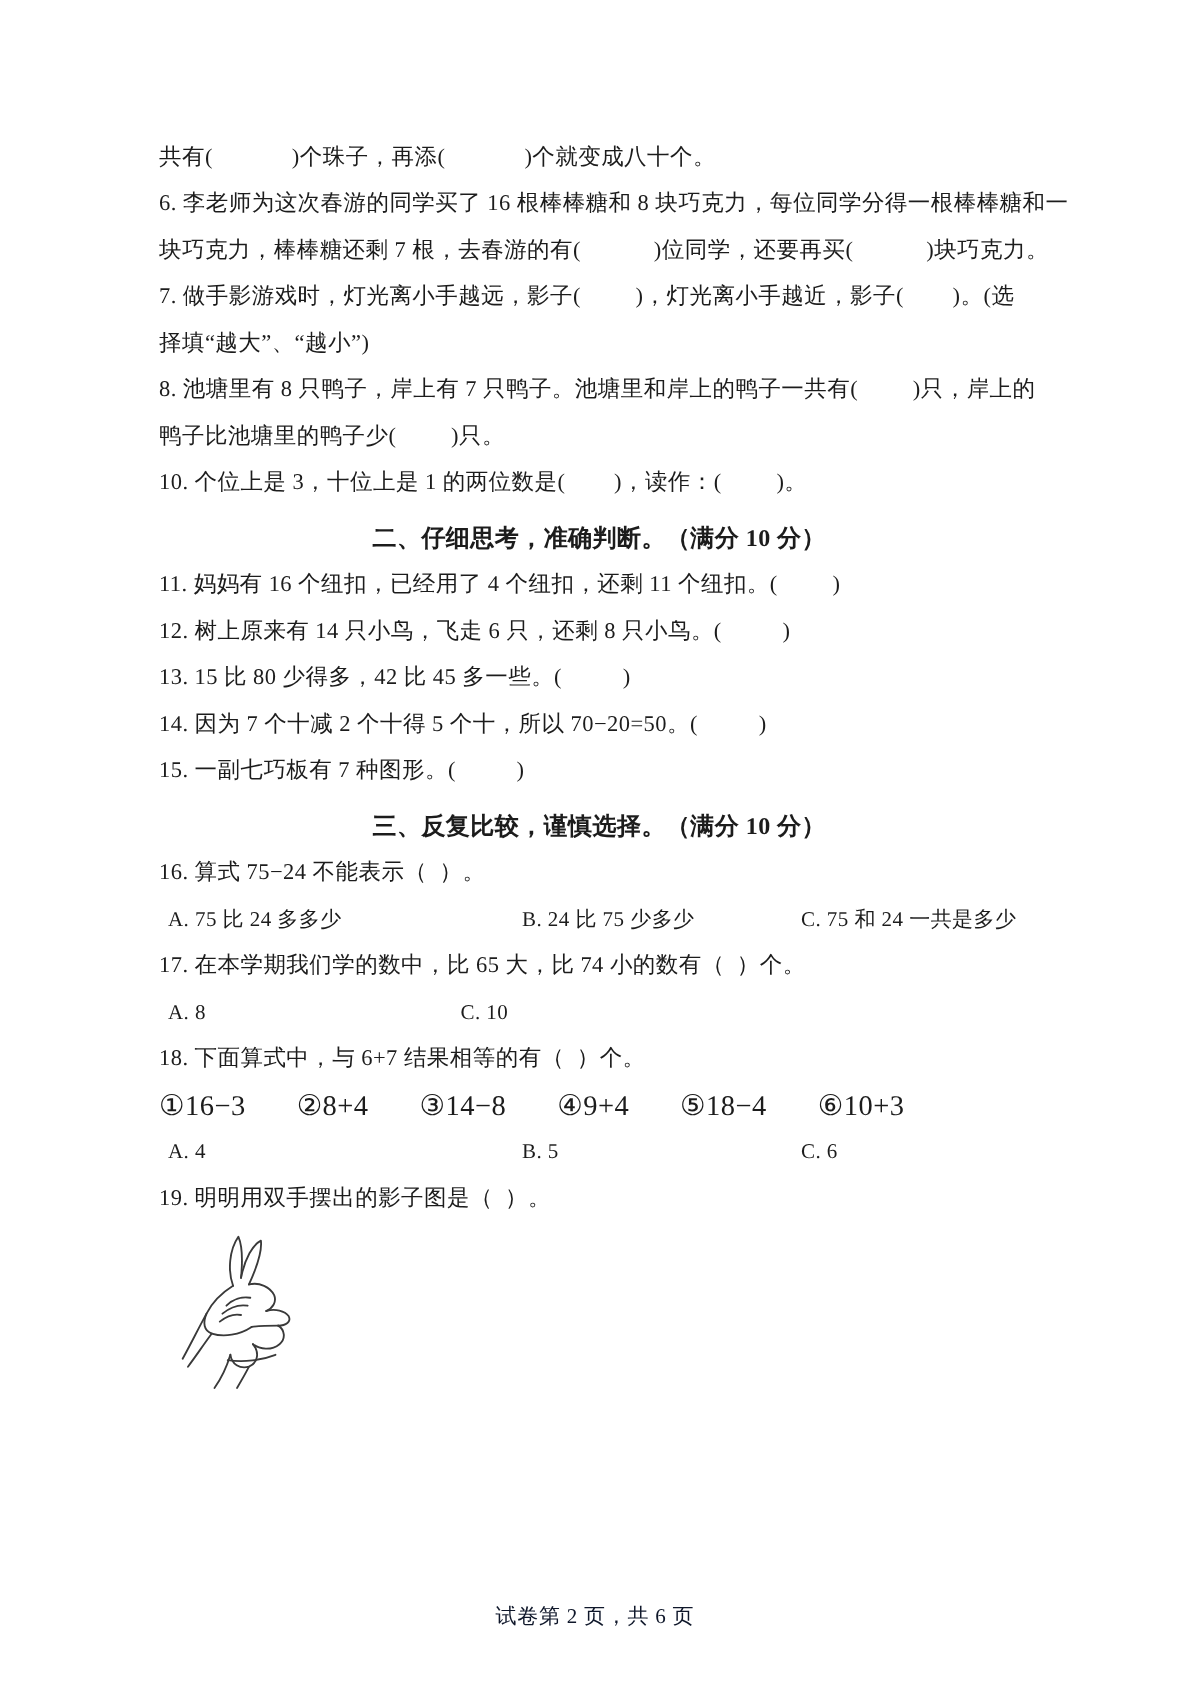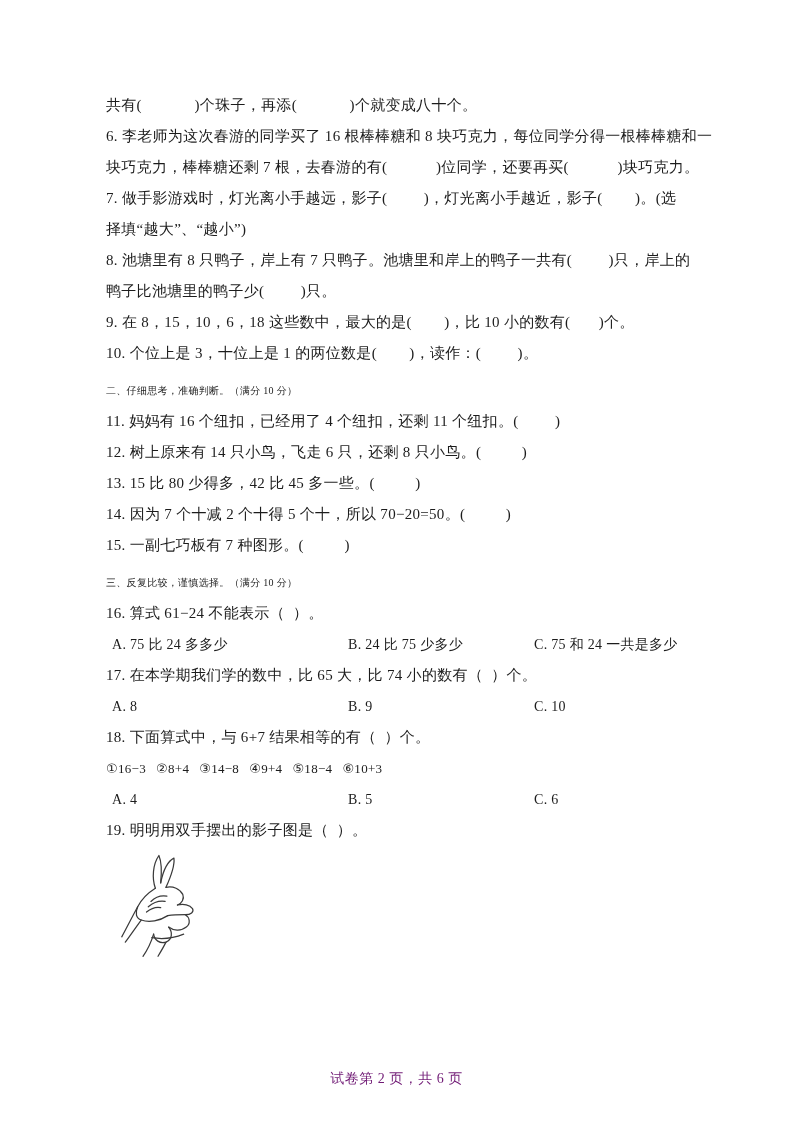--- a/index.html
+++ b/index.html
@@ -17,102 +17,101 @@
     padding: 90px 100px 0 106px;
   }
   .line {
     font-size: 15px;
     line-height: 31px;
     min-height: 31px;
     white-space: pre;
     letter-spacing: 0.3px;
   }
   .section-heading {
-    font-size: 10px;
-    font-weight: normal;
+    font-size: 16px;
+    font-weight: bold;
     line-height: 31px;
     margin-top: 6px;
     white-space: pre;
     letter-spacing: 0.3px;
+    text-align: center;
   }
   .option-row {
     display: flex;
     font-size: 14px;
     line-height: 31px;
     min-height: 31px;
     white-space: pre;
     padding-left: 6px;
     letter-spacing: 0.3px;
   }
   .opt-a { width: 195px; }
   .opt-b { width: 186px; margin-left: 41px; }
   .opt-c { flex: 1; }
   .expr-row {
     display: flex;
-    gap: 10px;
-    font-size: 13px;
+    gap: 34px;
+    font-size: 19px;
     line-height: 31px;
     min-height: 31px;
     white-space: pre;
     letter-spacing: 0.3px;
   }
   .hand-figure {
     margin: 6px 0 0 14px;
     width: 84px;
     height: 106px;
   }
   .hand-figure svg { width: 100%; height: 100%; display: block; }
   .page-footer {
     position: absolute;
     left: 0;
     right: 0;
     top: 1068px;
     text-align: center;
     font-size: 14px;
     line-height: 22px;
-    color: #701a75;
+    color: #0f172a;
     letter-spacing: 0.5px;
   }
 </style>
 </head>
 <body>
 
 <div class="page">
   <main class="content">
 
     <div class="line">共有(             )个珠子，再添(             )个就变成八十个。</div>
     <div class="line">6. 李老师为这次春游的同学买了 16 根棒棒糖和 8 块巧克力，每位同学分得一根棒棒糖和一</div>
     <div class="line">块巧克力，棒棒糖还剩 7 根，去春游的有(            )位同学，还要再买(            )块巧克力。</div>
     <div class="line">7. 做手影游戏时，灯光离小手越远，影子(         )，灯光离小手越近，影子(        )。(选</div>
     <div class="line">择填“越大”、“越小”)</div>
     <div class="line">8. 池塘里有 8 只鸭子，岸上有 7 只鸭子。池塘里和岸上的鸭子一共有(         )只，岸上的</div>
     <div class="line">鸭子比池塘里的鸭子少(         )只。</div>
-    <div class="line">9. 在 8，15，10，6，18 这些数中，最大的是(        )，比 10 小的数有(       )个。</div>
     <div class="line">10. 个位上是 3，十位上是 1 的两位数是(        )，读作：(         )。</div>
 
     <h2 class="section-heading">二、仔细思考，准确判断。（满分 10 分）</h2>
     <div class="line">11. 妈妈有 16 个纽扣，已经用了 4 个纽扣，还剩 11 个纽扣。(         )</div>
     <div class="line">12. 树上原来有 14 只小鸟，飞走 6 只，还剩 8 只小鸟。(          )</div>
     <div class="line">13. 15 比 80 少得多，42 比 45 多一些。(          )</div>
     <div class="line">14. 因为 7 个十减 2 个十得 5 个十，所以 70−20=50。(          )</div>
     <div class="line">15. 一副七巧板有 7 种图形。(          )</div>
 
     <h2 class="section-heading">三、反复比较，谨慎选择。（满分 10 分）</h2>
 
-    <div class="line">16. 算式 61−24 不能表示（  ）。</div>
+    <div class="line">16. 算式 75−24 不能表示（  ）。</div>
     <div class="option-row">
       <span class="opt-a">A. 75 比 24 多多少</span>
       <span class="opt-b">B. 24 比 75 少多少</span>
       <span class="opt-c">C. 75 和 24 一共是多少</span>
     </div>
 
     <div class="line">17. 在本学期我们学的数中，比 65 大，比 74 小的数有（  ）个。</div>
     <div class="option-row">
       <span class="opt-a">A. 8</span>
-      <span class="opt-b">B. 9</span>
       <span class="opt-c">C. 10</span>
     </div>
 
     <div class="line">18. 下面算式中，与 6+7 结果相等的有（  ）个。</div>
     <div class="expr-row">
       <span>①16−3</span>
       <span>②8+4</span>
       <span>③14−8</span>
       <span>④9+4</span>
       <span>⑤18−4</span>

